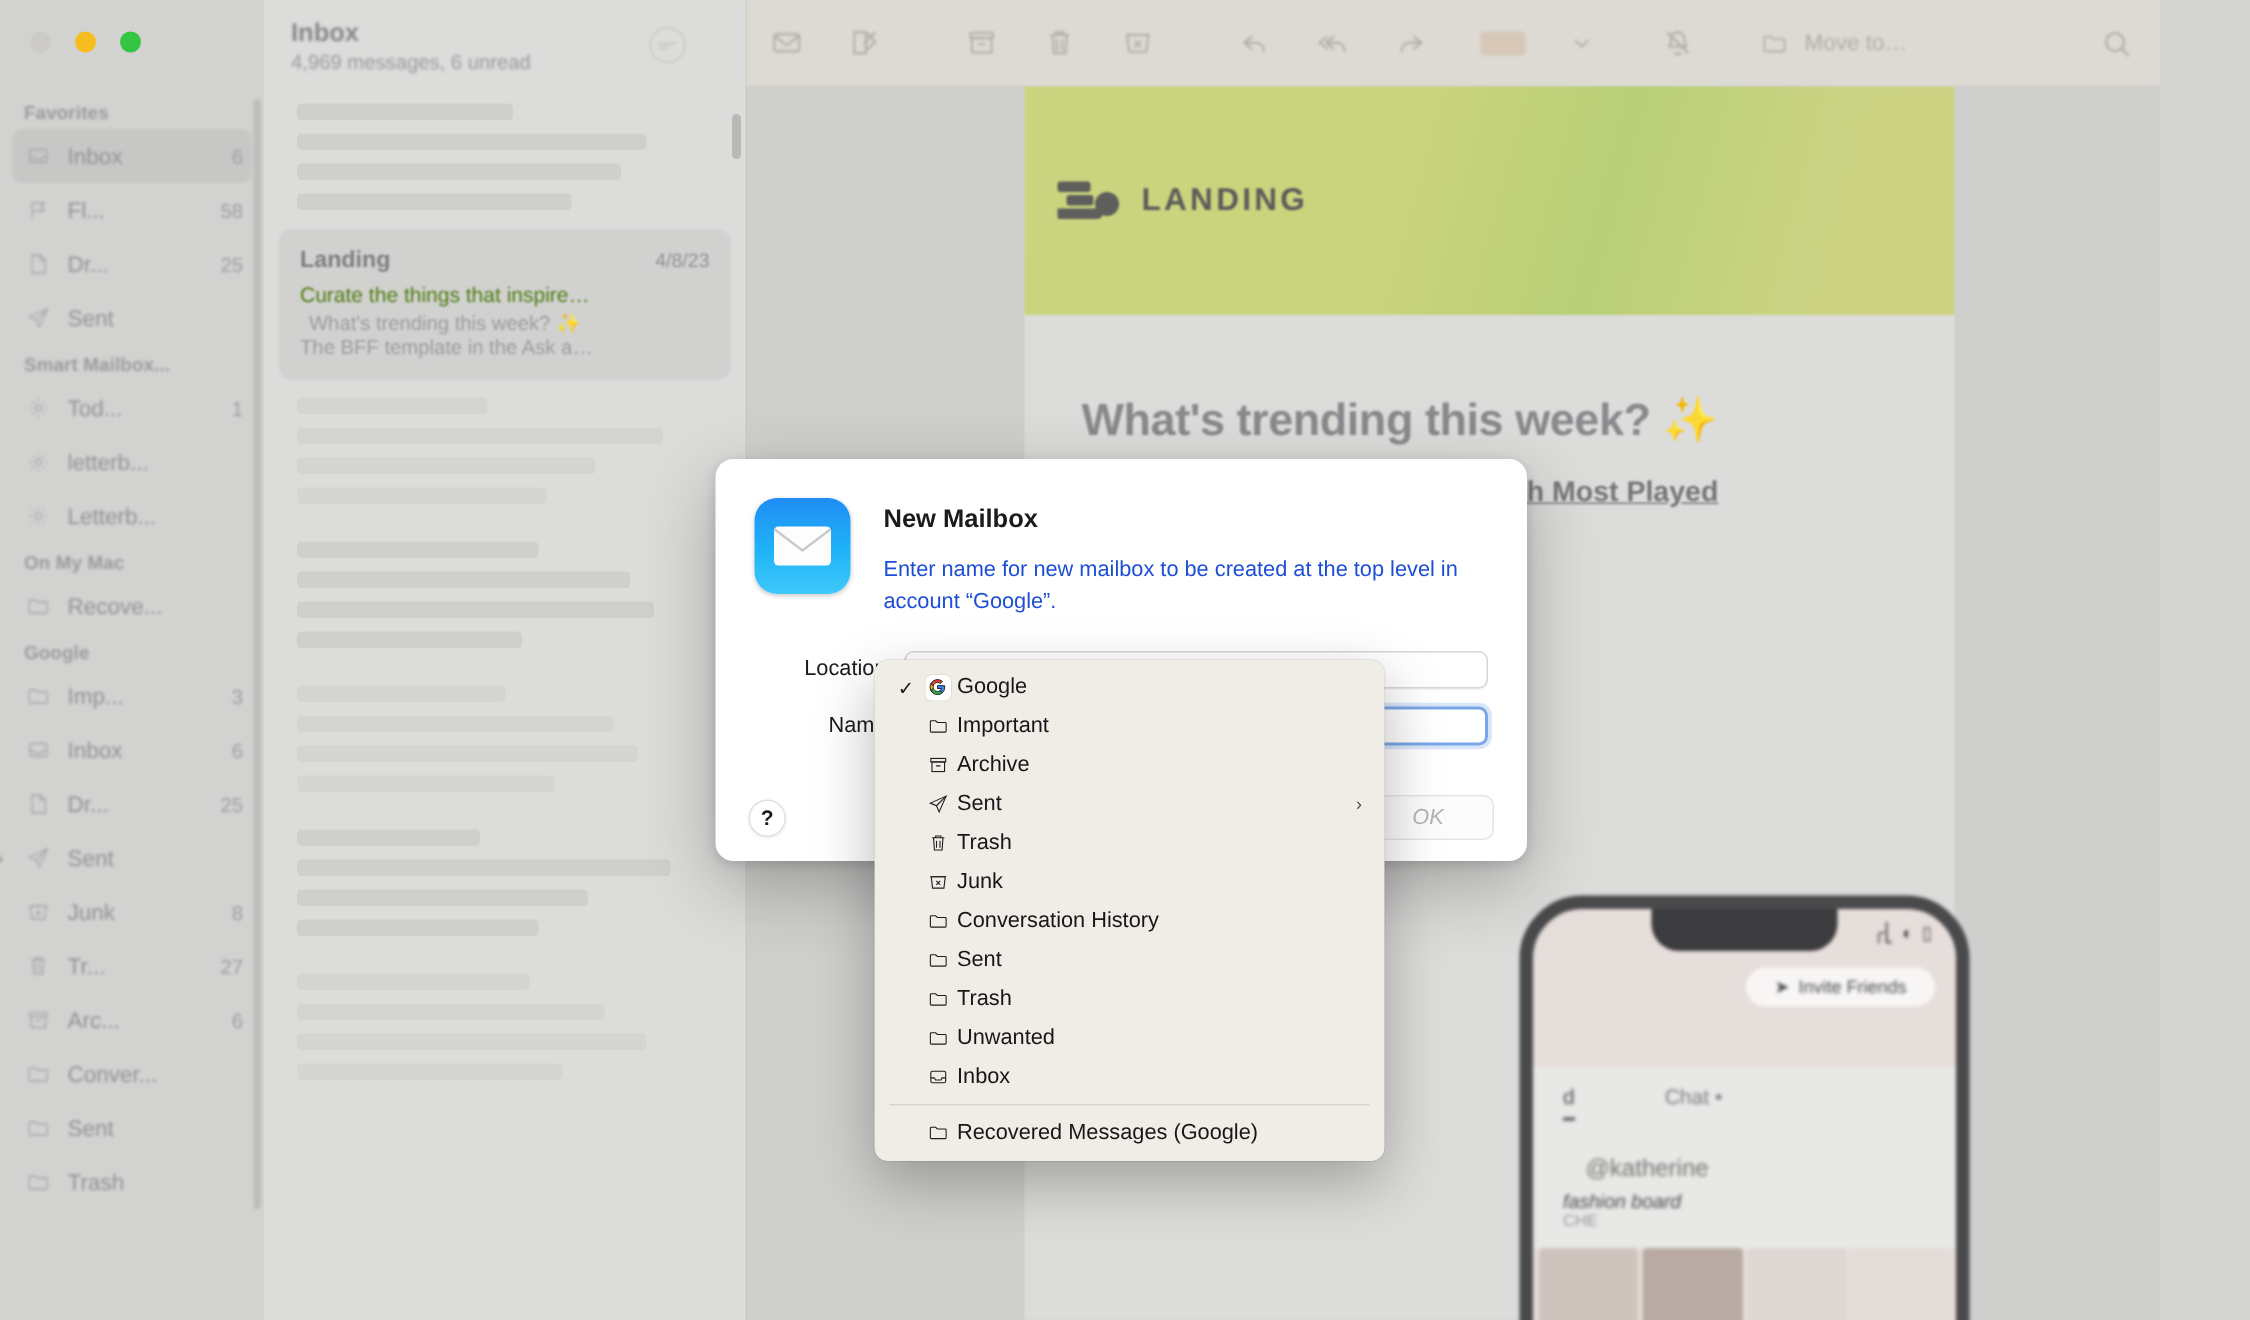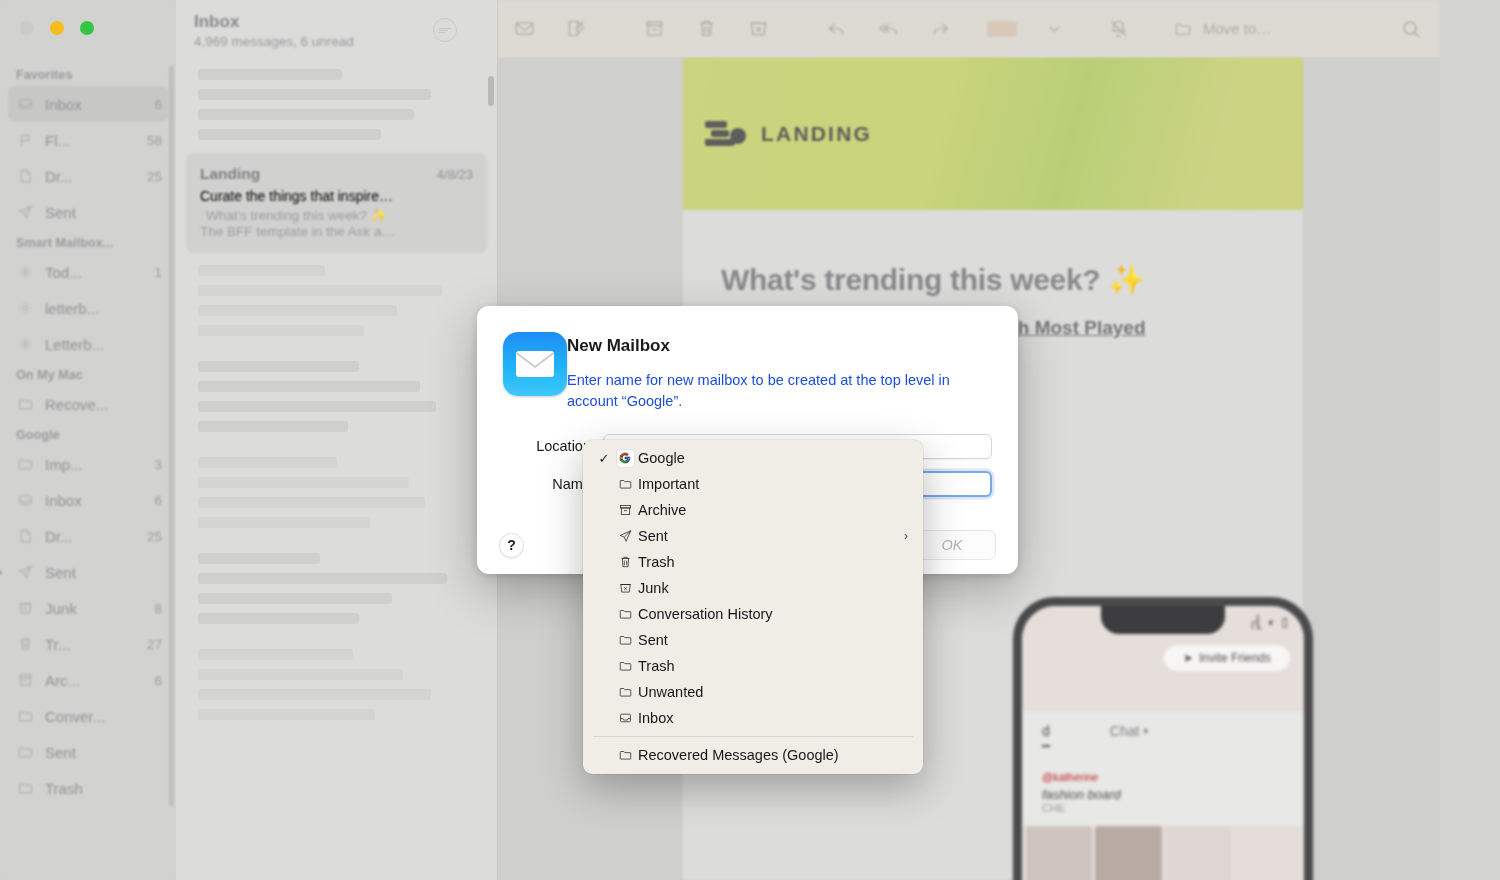--- a/index.html
+++ b/index.html
@@ -82,21 +82,21 @@
   .ph-row.alt .ph-bar { background: #d4d4d2; }
 
   .sel-msg {
     margin: 0 10px; padding: 12px 14px; height: 100px;
     background: rgba(175,175,178,.23); border-radius: 8px;
     filter: blur(.85px);
   }
   .sm-top { display: flex; justify-content: space-between; align-items: baseline; }
   .sm-from { font-size: 15.5px; font-weight: 700; color: #7e7e82; }
   .sm-date { font-size: 13px; color: #90909 4; color: #919195; }
-  .sm-subj { font-size: 14px; color: #000000; margin-top: 5px; }
+  .sm-subj { font-size: 14px; color: #4d7c0f; margin-top: 5px; }
   .sm-prev { font-size: 13.5px; color: #9c9ca0; margin-top: 3px; padding-left: 6px; }
   .sm-prev2 { font-size: 13.5px; color: #9c9ca0; margin-top: 1px; }
   .ml-scroll {
     position: absolute; right: 3px; top: 76px; width: 6px; height: 30px;
     background: #b9b9b8; border-radius: 3px;
   }
 
   
   .toolbar {
     position: absolute; left: 498px; right: 0; top: 0; height: 57px;
@@ -162,21 +162,21 @@
   .ph-status span { color: #3d3d3f; font-size: 12px; }
   .ph-invite {
     margin: 16px 14px 0 auto; width: 126px; height: 26px; border-radius: 14px;
     background: rgba(255,255,255,.72); display: flex; align-items: center;
     justify-content: center; gap: 6px; font-size: 12px; color: #4b4b4d;
   }
   .ph-tabs { margin-top: 40px; background: #e8e8e6; display: flex; padding: 12px 20px; gap: 60px;
     font-size: 14px; color: #7b7b7f; }
   .ph-tabs .act { border-bottom: 2px solid #4a4a4c; padding-bottom: 6px; color: #4a4a4c; }
   .ph-post { padding: 12px 20px; background: #e8e8e6; }
-  .ph-user { font-size: 11px; color: #b91c1c; }
+  .ph-user { font-size: 16px; color: #737373; margin-left: 15px; }
   .ph-title { font-size: 13px; color: #4a4a4c; margin-top: 4px; font-style: italic; }
   .ph-sub { font-size: 11px; color: #97979b; }
   .ph-grid { display: flex; gap: 3px; padding: 0 4px; }
   .ph-cell { flex: 1; height: 110px; background: #cfc4bd; border-radius: 3px; }
   .ph-cell:nth-child(2) { background: #b9aba4; }
   .ph-cell:nth-child(3) { background: #ddd6d2; }
   .ph-cell:nth-child(4) { background: #e3dcd8; }
 
   
   .traffic { position: absolute; left: 20px; top: 21px; display: flex; gap: 16px; z-index: 6; }
@@ -185,21 +185,21 @@
   .l-yellow { background: #f6bd1f; }
   .l-green { background: #34c642; }
 
   
   .sheet {
     position: absolute; left: 477px; top: 306px; width: 541px; height: 268px;
     background: #fff; border-radius: 12px;
     box-shadow: 0 16px 48px rgba(0,0,0,.26), 0 2px 8px rgba(0,0,0,.14);
     z-index: 10;
   }
-  .sheet-top { display: flex; padding: 26px 26px 0 26px; }
+  .sheet-top { display: flex; padding: 26px 26px 0 26px; gap: 22px; }
   .mail-icon {
     width: 64px; height: 64px; flex: 0 0 64px; border-radius: 15px;
     background: linear-gradient(180deg,#1f8cf5 0%,#1fb4f7 55%,#3fc8f9 100%);
     display: flex; align-items: center; justify-content: center;
     box-shadow: 0 1px 3px rgba(0,0,0,.2);
   }
   .mail-icon svg { width: 40px; height: 28px; }
   .sheet-texts { padding-top: 4px; }
   .sheet-title { font-size: 17px; font-weight: 700; color: #1b1b1d; }
   .sheet-msg { font-size: 14.5px; color: #1d4ed8; line-height: 1.42; margin-top: 14px; max-width: 400px; }

